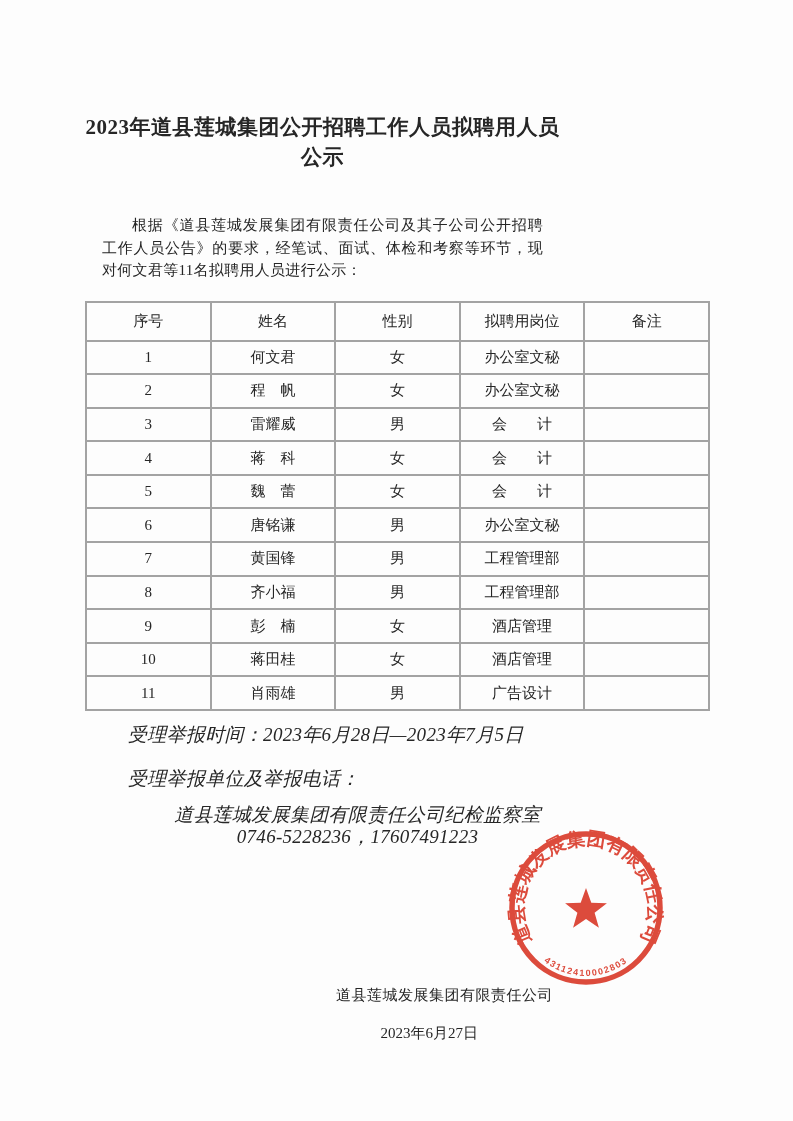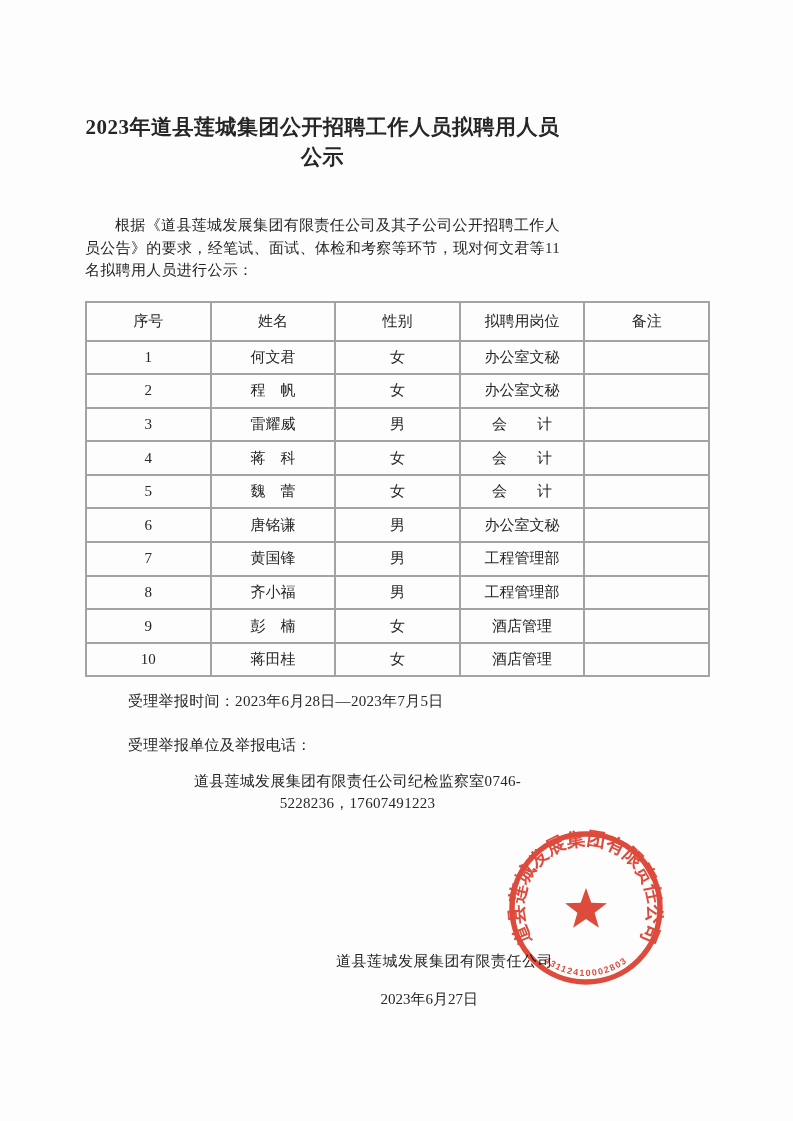--- a/index.html
+++ b/index.html
@@ -20,35 +20,36 @@
   .title {
     margin: 0;
     padding-top: 112px;
     text-align: center;
     font-size: 21px;
     font-weight: bold;
     letter-spacing: 0.5px;
     line-height: 30px;
   }
   .para {
-    margin: 0;
+    margin: 17px;
     font-size: 15px;
     line-height: 22.5px;
     text-align: justify;
     text-indent: 2em;
     letter-spacing: 0.3px;
   }
   .intro { margin-top: 42px; }
   .notice { margin-top: 24px; line-height: 21px; }
   .line {
-    margin: 13px;
-    font-size: 15px;
+    margin: 5px;
+    font-size: 19px;
     line-height: 22px;
     text-indent: 2em;
     letter-spacing: 0.3px;
+    font-style: italic;
   }
   .report-time { margin-top: 13px; }
   .report-unit { margin-top: 22px; }
   .report-contact { margin-top: 14px; text-indent: 0; padding-left: 70px; text-align: center; }
   table.roster {
     margin-top: 19px;
     width: 625px;
     border-collapse: collapse;
     table-layout: fixed;
   }
@@ -173,20 +174,27 @@
           <td>彭　楠</td>
           <td>女</td>
           <td>酒店管理</td>
           <td></td>
         </tr>
         <tr>
           <td>10</td>
           <td>蒋田桂</td>
           <td>女</td>
           <td>酒店管理</td>
+          <td></td>
+        </tr>
+        <tr>
+          <td>11</td>
+          <td>肖雨雄</td>
+          <td>男</td>
+          <td>广告设计</td>
           <td></td>
         </tr>
       </tbody>
   </table>
 
 
   <p class="line report-time">受理举报时间：2023年6月28日—2023年7月5日</p>
 
   <p class="line report-unit">受理举报单位及举报电话：</p>
 

